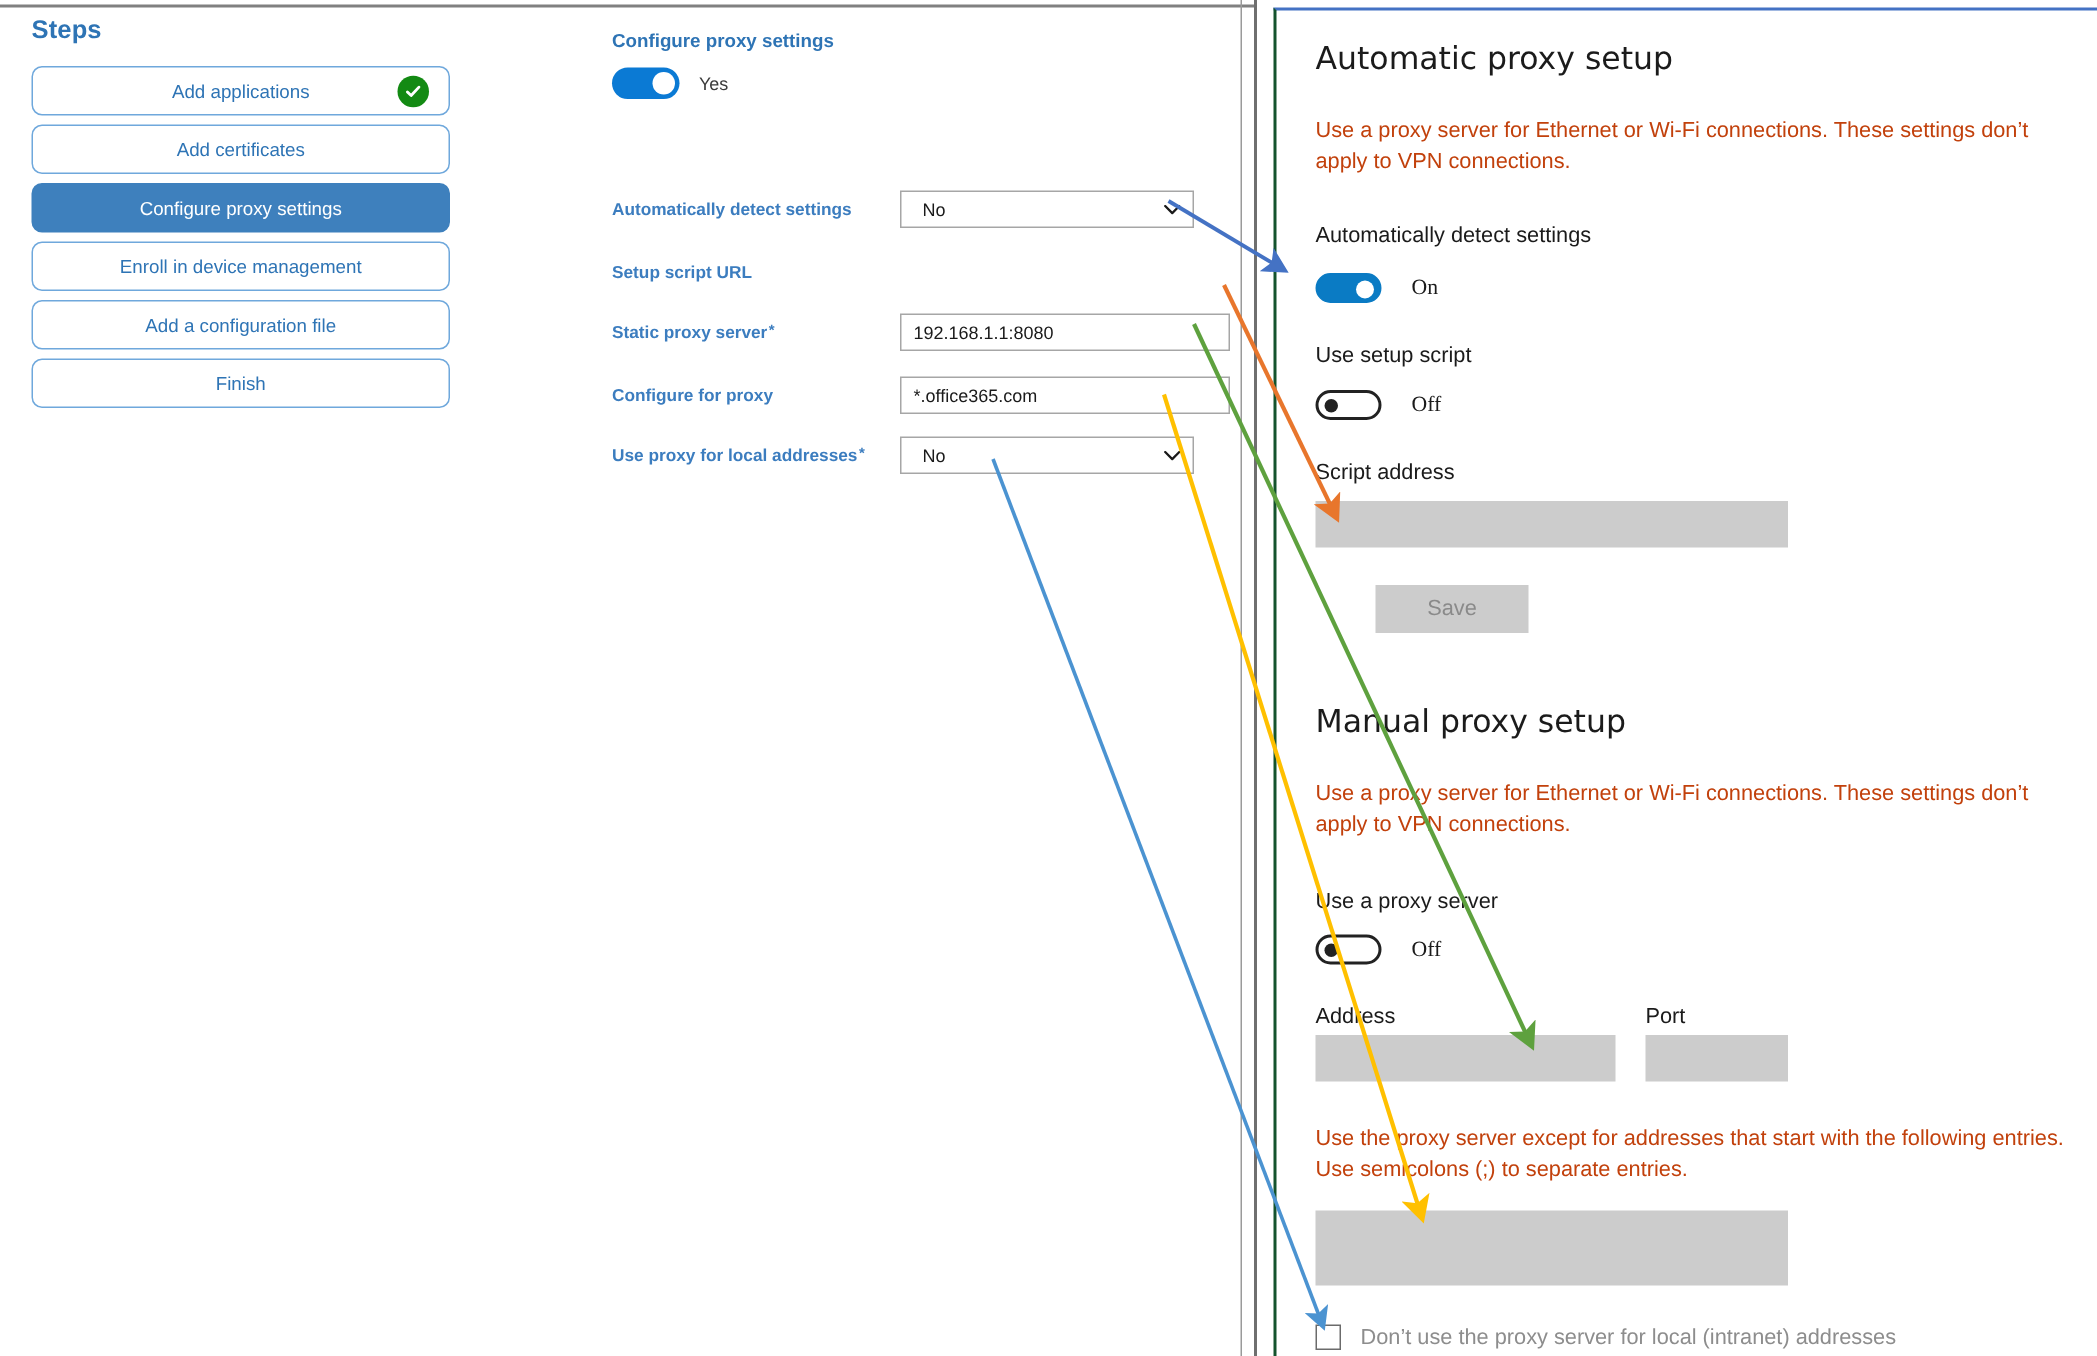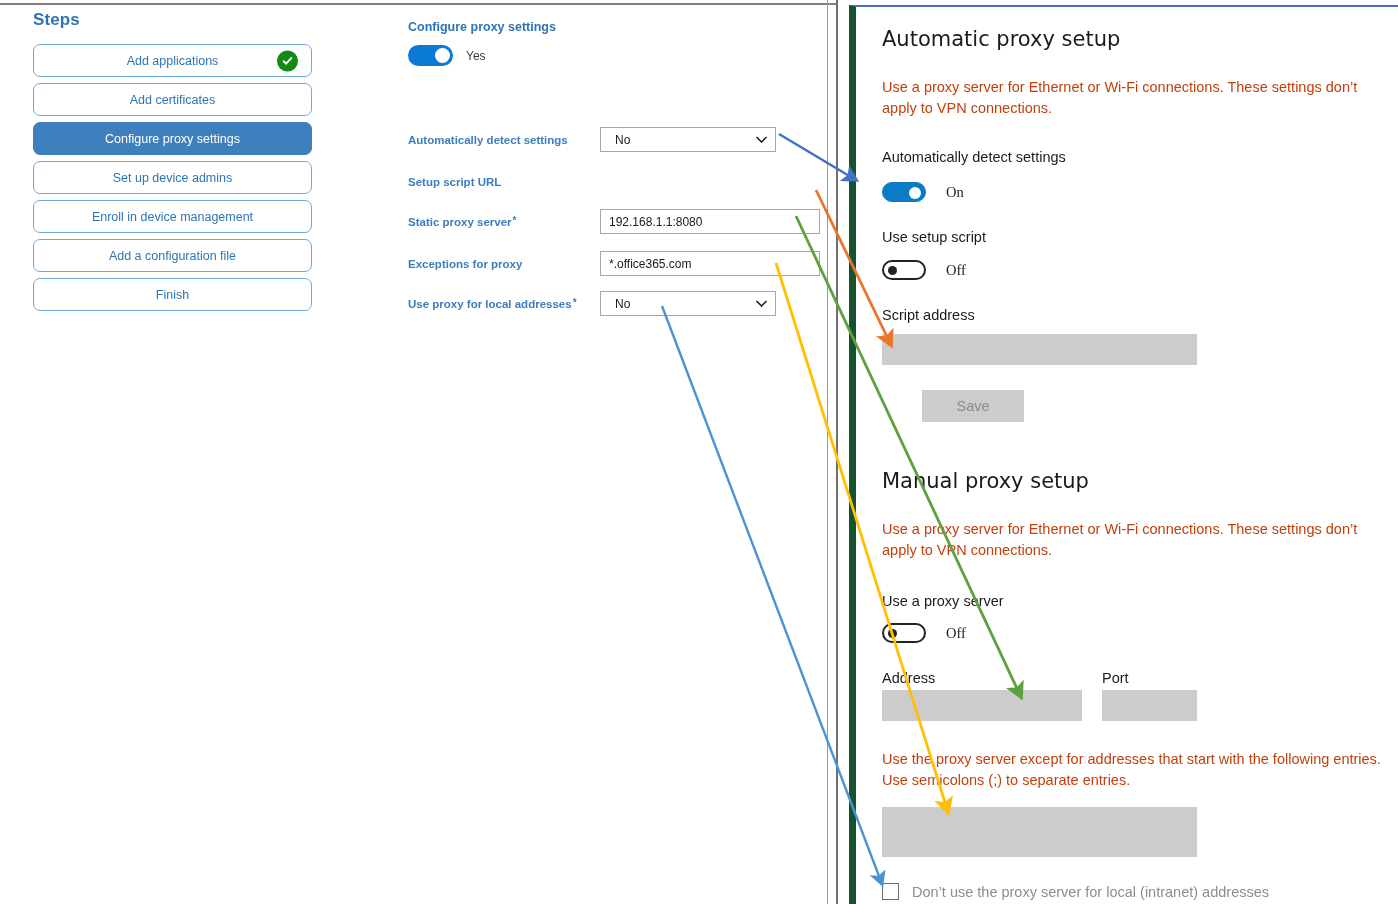--- a/index.html
+++ b/index.html
@@ -13,21 +13,21 @@
   .root{position:absolute;inset:0;}
 
   
   .top-rule{position:absolute;left:0;top:3px;width:836px;height:2px;background:#808080;}
 
   
   .v-divider-a{position:absolute;left:827px;top:0;width:1px;height:904px;background:#9a9a9a;}
   .v-divider-b{position:absolute;left:836px;top:0;width:2px;height:904px;background:#6f6f6f;}
 
   
-  .steps-panel{position:absolute;left:12px;top:0;width:320px;height:684px;}
+  .steps-panel{position:absolute;left:0;top:0;width:320px;height:684px;}
   .steps-title{
     position:absolute;left:21px;top:10px;
     font-size:17px;font-weight:bold;color:#2E74B5;letter-spacing:.1px;
   }
   .step-list{position:absolute;left:21px;top:44px;width:279px;}
   .step{
     position:relative;box-sizing:border-box;
     width:279px;height:33px;margin-bottom:6px;
     border:1px solid #6FA8DC;border-radius:7px;background:#ffffff;
     display:flex;align-items:center;justify-content:center;
@@ -59,34 +59,34 @@
     position:absolute;left:408px;
     font-size:11.5px;font-weight:bold;color:#3C7DBF;white-space:nowrap;
   }
   .field-label .req{font-size:10px;vertical-align:top;line-height:1;margin-left:1px;}
   .fld{
     position:absolute;left:600px;box-sizing:border-box;
     height:25px;background:#ffffff;border:1px solid #A6A6A6;
     font-size:12px;color:#1a1a1a;
     display:flex;align-items:center;padding-left:8px;
   }
-  .fld.sel{width:176px;padding-right:26px;padding-left:14px;}
+  .fld.sel{width:196px;padding-right:26px;padding-left:14px;}
   .fld.txt{width:220px;}
   .fld.focus{border:2px solid #2E8BD6;}
   .chev{
     position:absolute;right:8px;top:50%;transform:translateY(-50%);
     width:11px;height:7px;
   }
   .chev svg{display:block;}
 
   
   .win-panel{
     position:absolute;left:849px;top:5px;width:549px;height:899px;
     box-sizing:border-box;background:#ffffff;
-    border-left:7px solid #14532d;border-top:2px solid #4472C4;
+    border-left:2px solid #14532d;border-top:2px solid #4472C4;
     overflow:hidden;
   }
   .win-h2{
     position:absolute;left:26px;font-size:21px;font-weight:400;color:#1b1b1b;
     font-family:"DejaVu Sans","Liberation Sans",sans-serif;
   }
   .win-p{
     position:absolute;left:26px;width:500px;
     font-size:14.5px;line-height:21px;color:#c2410c;
   }
@@ -136,23 +136,20 @@
       </div>
 
       <div class="step">
         <span>Add certificates</span>
       </div>
 
       <div class="step selected">
         <span>Configure proxy settings</span>
       </div>
 
-      <div class="step">
-        <span>Set up device admins</span>
-      </div>
 
       <div class="step">
         <span>Enroll in device management</span>
       </div>
 
       <div class="step">
         <span>Add a configuration file</span>
       </div>
 
       <div class="step">
@@ -190,21 +187,21 @@
     </div>
 
     <div class="field-label" style="top:216px;">
       <span>Static proxy server</span><span class="req">*</span>
     </div>
     <div class="fld txt" style="top:209px;">
       <span>192.168.1.1:8080</span>
     </div>
 
     <div class="field-label" style="top:258px;">
-      <span>Exceptions for proxy</span>
+      <span>Configure for proxy</span>
     </div>
     <div class="fld txt" style="top:251px;">
       <span>*.office365.com</span>
     </div>
 
     <div class="field-label" style="top:298px;">
       <span>Use proxy for local addresses</span><span class="req">*</span>
     </div>
     <div class="fld sel" style="top:291px;">
       <span>No</span>

